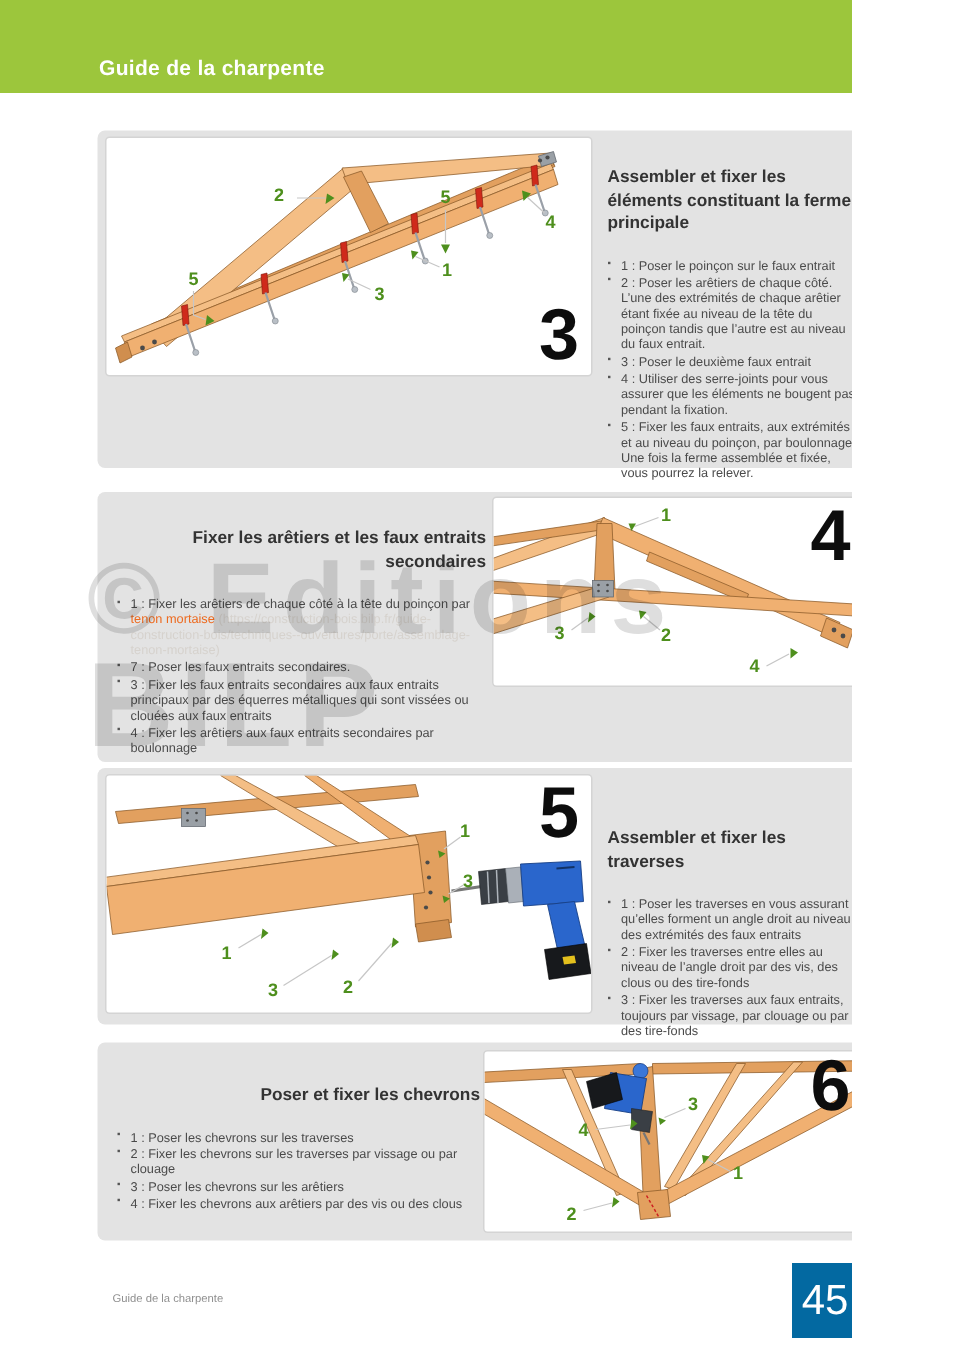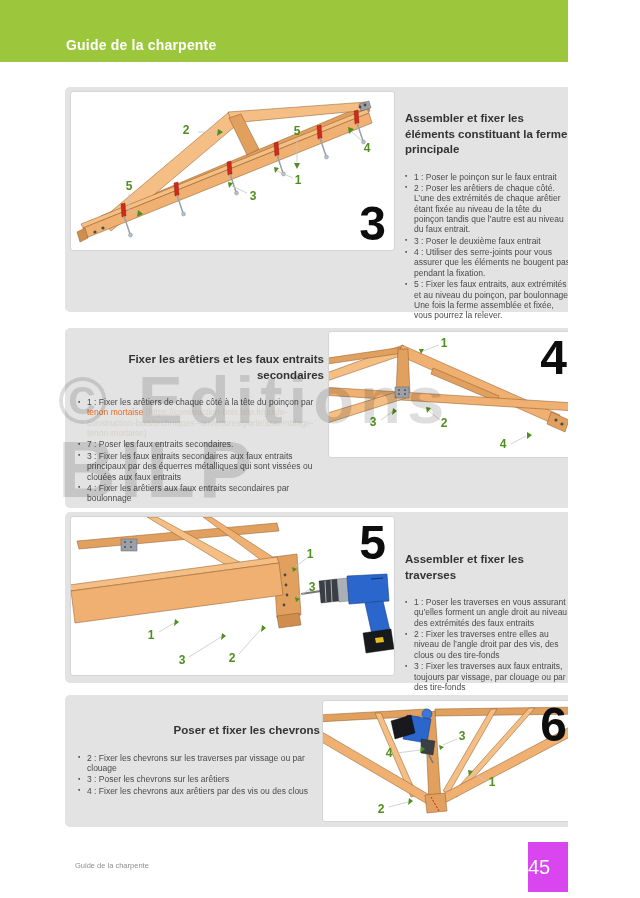--- a/index.html
+++ b/index.html
@@ -58,22 +58,22 @@
   .drillbat{fill:#17191c;stroke:#000;stroke-width:.4;}
 
   
   .wm{position:absolute;z-index:40;pointer-events:none;color:#8f8f8f;opacity:.30;
       font-weight:700;line-height:1;mix-blend-mode:multiply;white-space:nowrap;}
   #wm1{left:58px;top:366px;font-size:67px;letter-spacing:6px;}
   #wm2{left:58px;top:430px;font-size:80px;letter-spacing:4px;}
 
   
   .footer-label{position:absolute;left:75px;top:861px;font-size:7.5px;color:#8f8f8f;}
-  .page-badge{position:absolute;left:528px;top:842px;width:44px;height:50px;background:#d946ef;
-              display:flex;align-items:center;justify-content:flex-start;color:#fff;font-size:20px;}
+  .page-badge{position:absolute;left:528px;top:842px;width:44px;height:50px;background:#0369a1;
+              display:flex;align-items:center;justify-content:center;color:#fff;font-size:28px;}
 </style>
 </head>
 <body>
 
 <div class="page">
 
   <header class="topbar">
     <span>Guide de la charpente</span>
   </header>
 
@@ -295,20 +295,21 @@
       </svg>
       <span class="plabel" style="left:139px;top:35px">3</span>
       <span class="plabel" style="left:66px;top:52px">4</span>
       <span class="plabel" style="left:169px;top:81px">1</span>
       <span class="plabel" style="left:58px;top:108px">2</span>
       <span class="bignum" style="right:8px;top:0px">6</span>
     </div>
     <div class="txt t-right" id="txt6">
       <h2>Poser et fixer les chevrons</h2>
       <ul>
+        <li>1 : Poser les chevrons sur les traverses</li>
         <li>2 : Fixer les chevrons sur les traverses par vissage ou par clouage</li>
         <li>3 : Poser les chevrons sur les arêtiers</li>
         <li>4 : Fixer les chevrons aux arêtiers par des vis ou des clous</li>
       </ul>
     </div>
   </section>
 
   <div class="wm" id="wm1">© Editions</div>
   <div class="wm" id="wm2">BILP</div>
 

